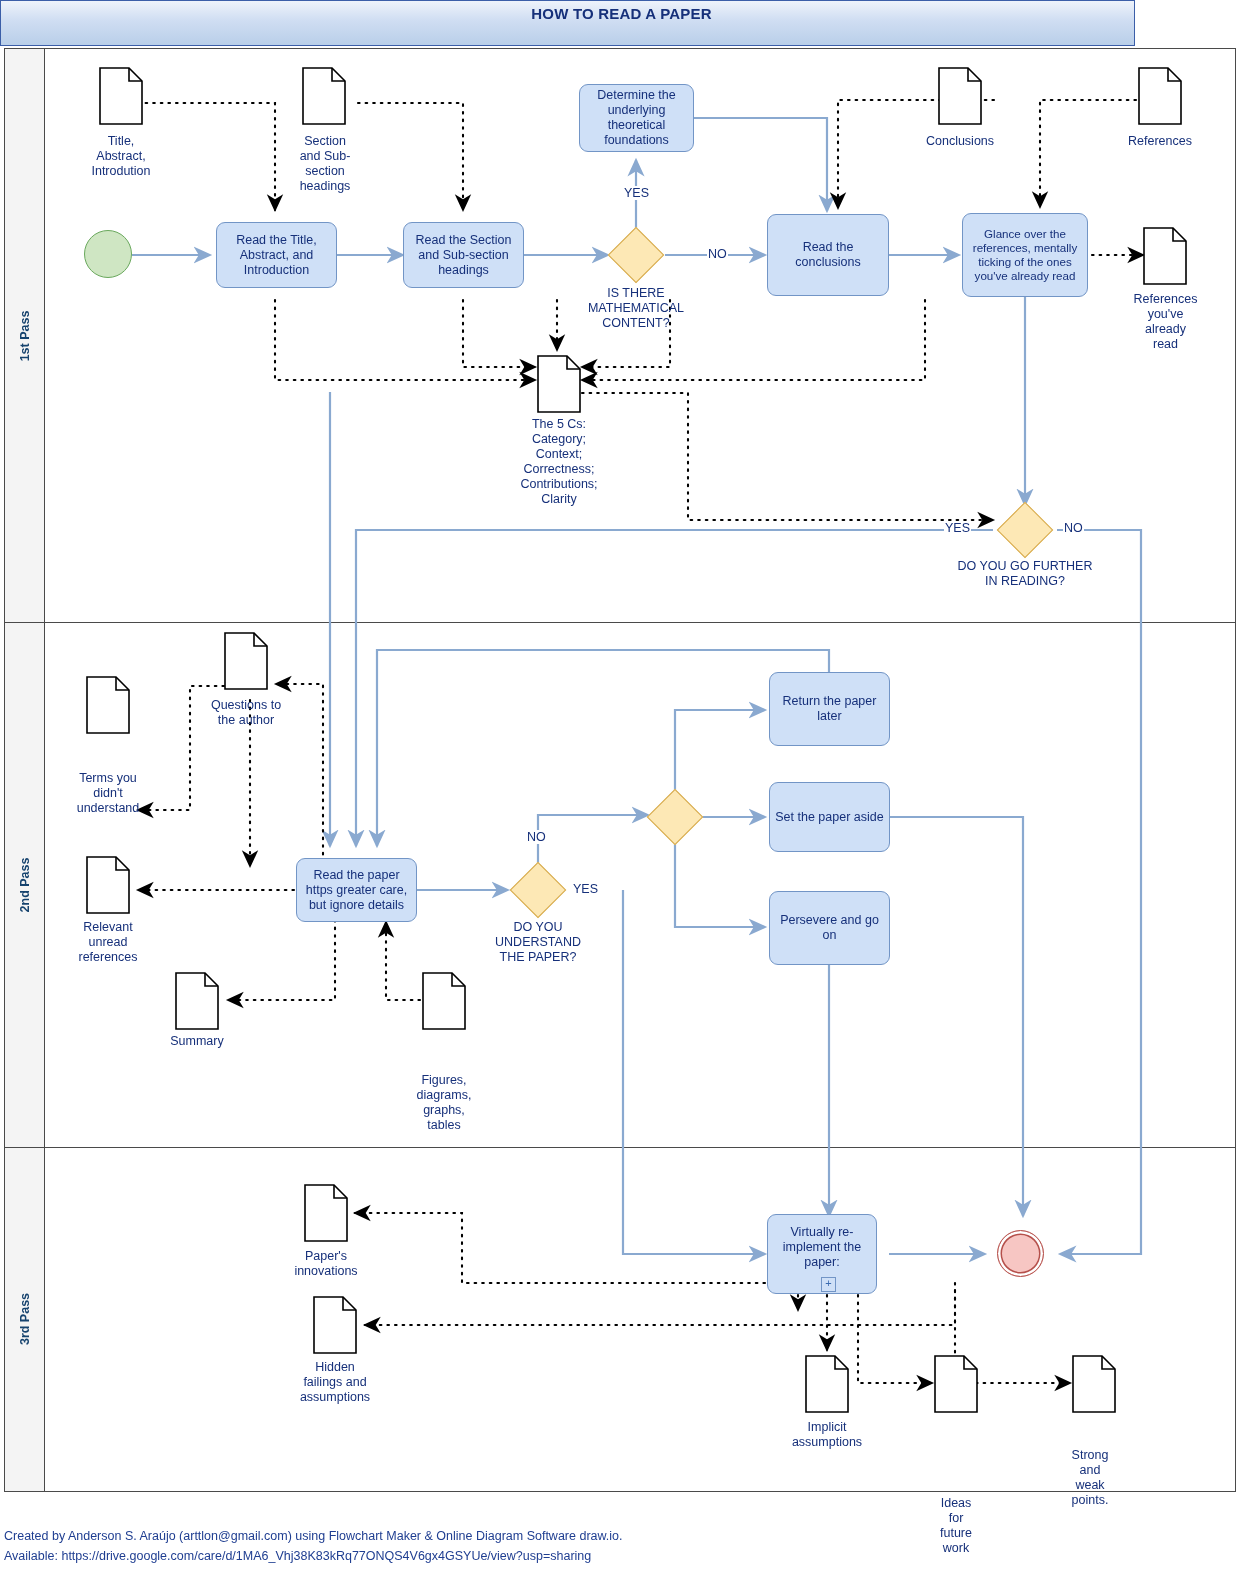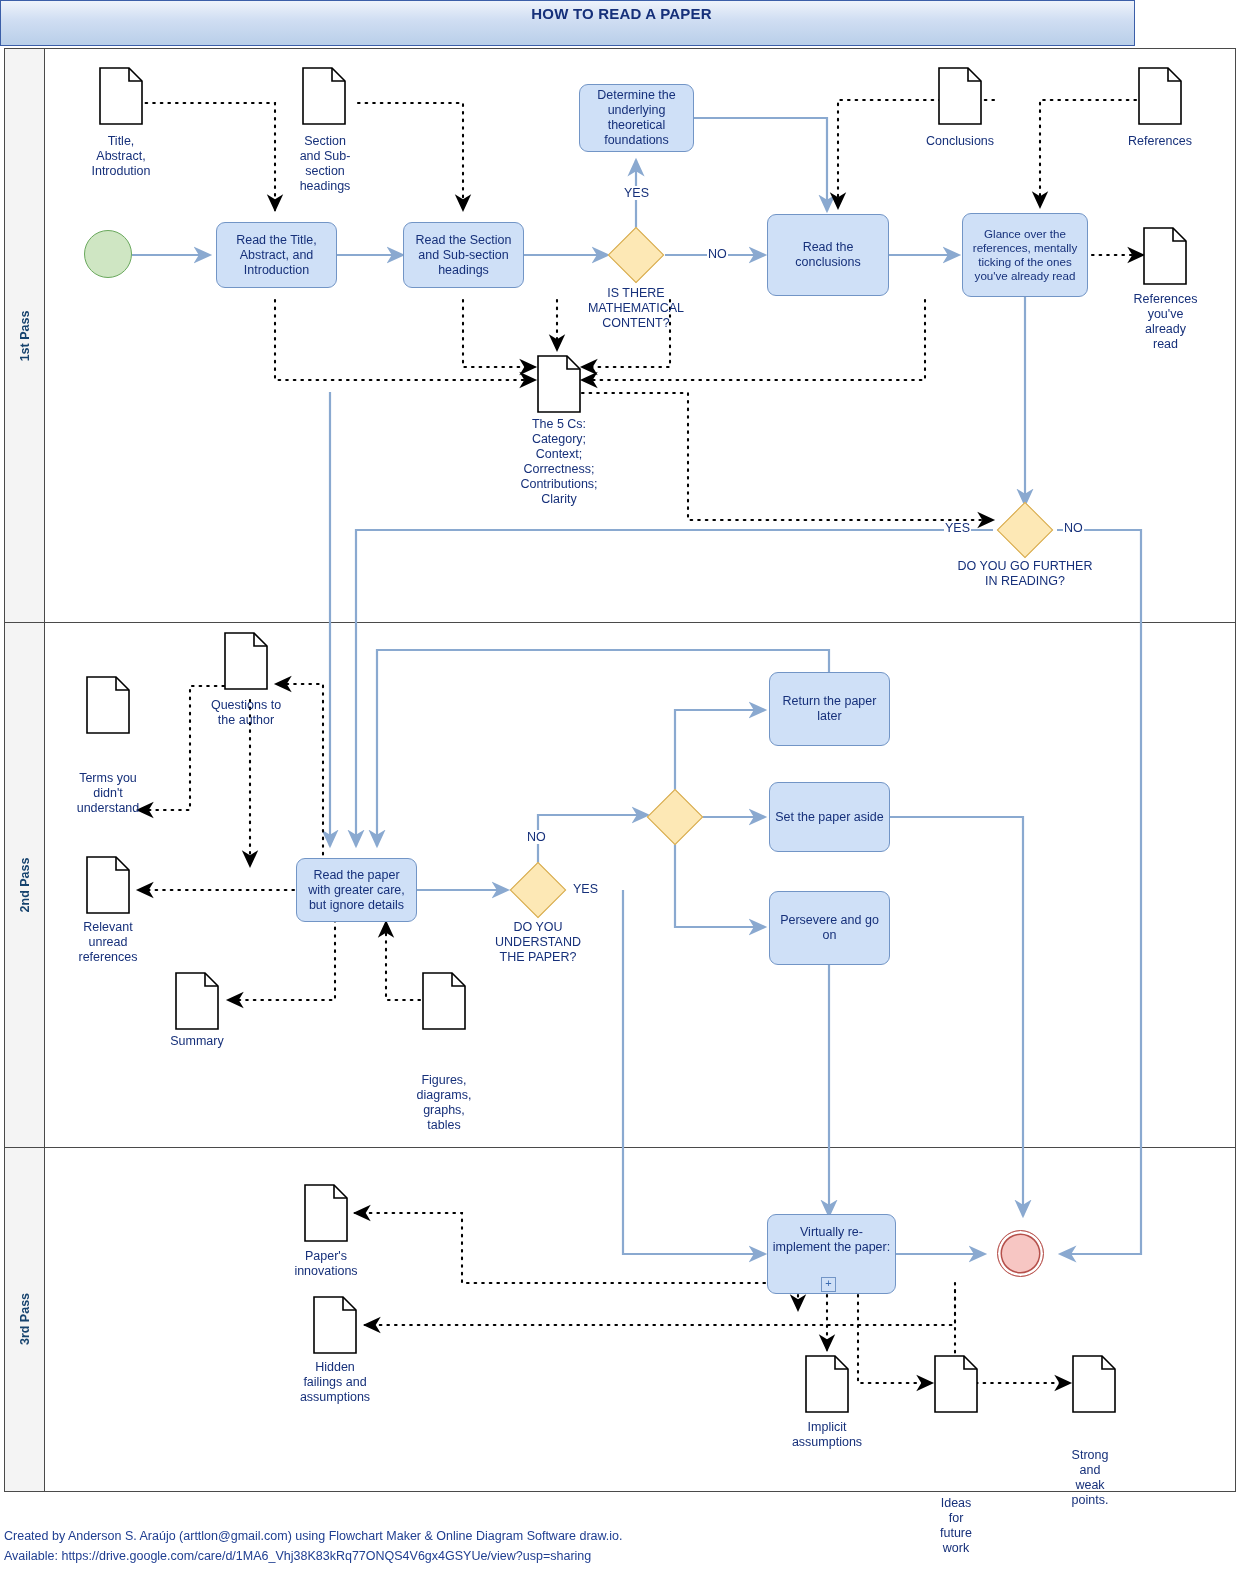--- a/index.html
+++ b/index.html
@@ -263,21 +263,21 @@
         <path d="M30,1 L30,14 L43,14" fill="none" stroke="#000" stroke-width="1.6"></path>
       </svg>
   </div>
   <div class="lbl" style="left:480px;top:417px;width:158px;white-space:pre-line;">The 5 Cs:
 Category;
 Context;
 Correctness;
 Contributions;
 Clarity</div>
 
-  <div class="node task" style="left:296px;top:858px;width:121px;height:64px;">Read the paper with greater care, but ignore details</div>
+  <div class="node task" style="left:296px;top:858px;width:121px;height:64px;">Read the paper https greater care, but ignore details</div>
 
   <div class="node task" style="left:769px;top:782px;width:121px;height:70px;">Set the paper aside</div>
 
   <div class="node task" style="left:769px;top:672px;width:121px;height:74px;">Return the paper later</div>
 
   <div class="node task" style="left:769px;top:891px;width:121px;height:74px;">Persevere and go on</div>
 
   <div class="node diamond" style="left:518px;top:870px;width:40px;height:40px;"></div>
   <div class="lbl" style="left:468px;top:920px;width:140px;white-space:pre-line;">DO YOU
 UNDERSTAND
@@ -329,21 +329,21 @@
     <svg width="44" height="58" viewBox="0 0 44 58">
         <path d="M1,1 H30 L43,14 V57 H1 Z" fill="#fff" stroke="#000" stroke-width="1.6"></path>
         <path d="M30,1 L30,14 L43,14" fill="none" stroke="#000" stroke-width="1.6"></path>
       </svg>
   </div>
   <div class="lbl" style="left:392px;top:1041px;width:104px;white-space:pre-line;margin-top:32px;">Figures,
 diagrams,
 graphs,
 tables</div>
 
-  <div class="node task" style="left:767px;top:1214px;width:129px;height:80px;align-items:flex-start;padding-top:10px;">Virtually re-implement the paper:</div>
+  <div class="node task" style="left:767px;top:1214px;width:110px;height:80px;align-items:flex-start;padding-top:10px;">Virtually re-implement the paper:</div>
   <div class="plusbox" style="left:821px;top:1277px;">+</div>
 
   <div class="node endev" style="left:997px;top:1230px;width:47px;height:47px;"></div>
 
   <div class="doc" style="left:304px;top:1184px;">
     <svg width="44" height="58" viewBox="0 0 44 58">
         <path d="M1,1 H30 L43,14 V57 H1 Z" fill="#fff" stroke="#000" stroke-width="1.6"></path>
         <path d="M30,1 L30,14 L43,14" fill="none" stroke="#000" stroke-width="1.6"></path>
       </svg>
   </div>

